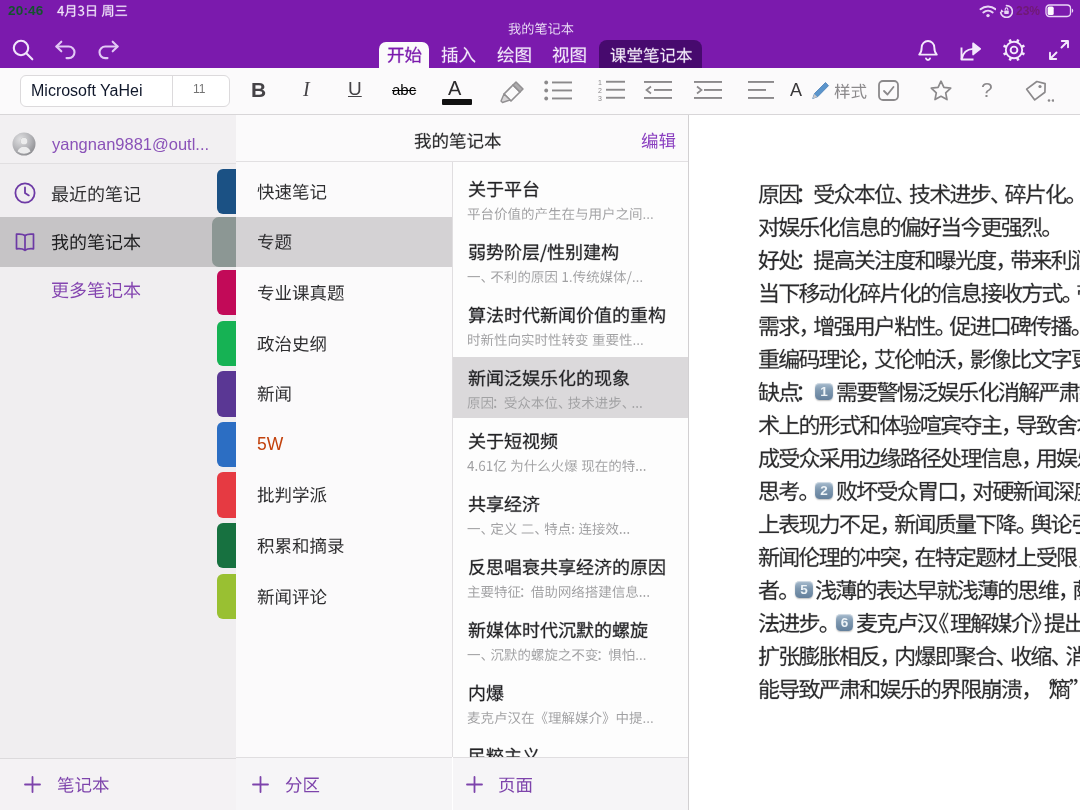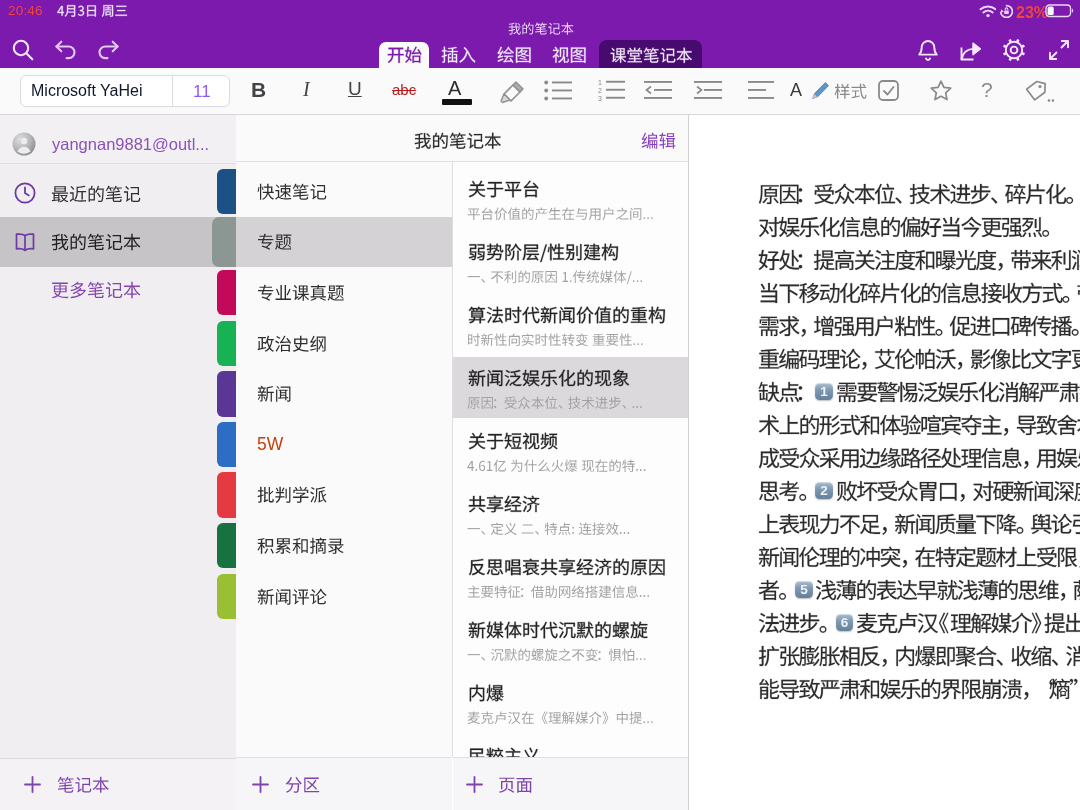--- a/index.html
+++ b/index.html
@@ -290,30 +290,30 @@
 <div class="ab" style="left:688px;top:115px;width:1px;height:695px;background:#d2d0d2"></div>
 <div class="ab" style="left:689px;top:115px;width:391px;height:695px;background:#fff"></div>
 <div class="ab" style="left:236px;top:115px;width:452px;height:47px;background:#fbfafb;border-bottom:1px solid #e2e0e2;box-sizing:border-box"></div>
 <div class="ab" style="left:0;top:115px;width:236px;height:49px;background:#f2f0f2;border-bottom:1px solid #e1dfe1;box-sizing:border-box"></div>
 <div class="ab" style="left:0;top:217px;width:236px;height:50px;background:#c6c4c6"></div>
 <div class="ab" style="left:236px;top:216.8px;width:216px;height:50.6px;background:#d4d2d4"></div>
 <div class="ab" style="left:453px;top:357px;width:235px;height:61px;background:#dbd9db"></div>
 <div class="ab" style="left:0;top:758px;width:236px;height:52px;background:#f4f2f4;border-top:1px solid #dcdadc;box-sizing:border-box;z-index:5"></div>
 <div class="ab" style="left:236px;top:757px;width:216px;height:53px;background:#f6f5f7;border-top:1px solid #e0dee0;box-sizing:border-box;z-index:5"></div>
 <div class="ab" style="left:453px;top:757px;width:235px;height:53px;background:#f6f5f7;border-top:1px solid #e0dee0;box-sizing:border-box;z-index:5"></div>
-<div class="ab" style="left:8px;top:3px;color:#ef4444;font-size:13.5px;font-weight:normal;letter-spacing:.2px">20:46</div>
+<div class="ab" style="left:8px;top:3px;color:#14532d;font-size:13.5px;font-weight:bold;letter-spacing:.2px">20:46</div>
 <svg class="t" style="left:57px;top:4.2px" width="70.9" height="13.2" viewBox="0 0 537 100" fill="#f3eafb" stroke="#f3eafb" stroke-width="2.5">
     <use href="#g4" x="0"></use>
     <use href="#g156" x="55.5"></use>
     <use href="#g3" x="155.5"></use>
     <use href="#g150" x="211"></use>
     <use href="#g80" x="337"></use>
     <use href="#g15" x="437"></use>
   </svg>
-<div class="ab" style="left:1016px;top:4px;color:#ef4444;font-size:16px;font-weight:bold">23%</div>
+<div class="ab" style="left:1016px;top:4px;color:#701a75;font-size:12px;font-weight:bold">23%</div>
 <div class="ab" style="left:599px;top:40px;width:103px;height:28px;background:#470a6e;border-radius:8px 8px 0 0"></div>
 <div class="ab" style="left:378.5px;top:41.5px;width:50px;height:26.5px;background:#fbfafb;border-radius:7px 7px 0 0"></div>
 <svg class="t" style="left:508px;top:21.9px" width="66" height="13.2" viewBox="0 0 500 100" fill="#ecdff7">
     <use href="#g132" x="0"></use>
     <use href="#g193" x="100"></use>
     <use href="#g204" x="200"></use>
     <use href="#g241" x="300"></use>
     <use href="#g157" x="400"></use>
   </svg>
 <svg class="t" style="left:386.5px;top:46.2px" width="35" height="17.5" viewBox="0 0 200 100" fill="#7b1aad" stroke="#7b1aad" stroke-width="2">
@@ -1059,25 +1059,25 @@
     <line x1="20.6596" y1="9.80301" x2="23.4281" y2="8.64747" stroke="#f3e8fc" stroke-width="2.6"></line>
     <circle cx="13" cy="13" r="8.2" stroke="#f3e8fc" stroke-width="1.9"></circle>
     <circle cx="13" cy="13" r="3.4" stroke="#f3e8fc" stroke-width="1.9"></circle>
   </svg>
 <svg class="ic" style="left:1047px;top:38px" width="24" height="24" viewBox="0 0 24 24" fill="none">
     <path d="M14.5 9.5L21 3M14.8 3H21v6.2M9.5 14.5L3 21M3 14.8V21h6.2" stroke="#f3e8fc" stroke-width="1.9" stroke-linecap="round" stroke-linejoin="round"></path>
   </svg>
 <div class="ab" style="left:20px;top:75px;width:210px;height:32px;background:#fff;border:1px solid #dcdadc;border-radius:6px;box-sizing:border-box"></div>
 <div class="ab" style="left:172px;top:76px;width:1px;height:30px;background:#dcdadc"></div>
 <div class="ab" style="left:31px;top:82px;color:#0f172a;font-size:16px">Microsoft YaHei</div>
-<div class="ab" style="left:193px;top:82px;color:#8b5cf6;font-size:17px">11</div>
+<div class="ab" style="left:193px;top:82px;color:#737373;font-size:12px">11</div>
 <div class="ab" style="left:251px;top:78px;color:#454347;font-size:21px;font-weight:bold">B</div>
 <div class="ab" style="left:303px;top:78px;color:#454347;font-size:20px;font-style:italic;font-family:'Liberation Serif',serif">I</div>
 <div class="ab" style="left:348px;top:78px;color:#454347;font-size:19px;text-decoration:underline">U</div>
-<div class="ab" style="left:392px;top:81px;color:#b91c1c;font-size:15px;text-decoration:line-through">abc</div>
+<div class="ab" style="left:392px;top:81px;color:#000000;font-size:15px;text-decoration:line-through">abc</div>
 <div class="ab" style="left:448px;top:77px;color:#2e2c2e;font-size:20px">A</div>
 <div class="ab" style="left:442px;top:99px;width:30px;height:6px;background:#111;border-radius:1px"></div>
 <svg class="ic" style="left:496px;top:77px" width="32" height="30" viewBox="0 0 32 30" fill="none">
     <path d="M8 17L17 8l7 7-9 9z" fill="#fbfafb" stroke="#929092" stroke-width="1.7" stroke-linejoin="round"></path>
     <path d="M17 8l3-3 7 7-3 3z" fill="#aeacae" stroke="#929092" stroke-width="1.5" stroke-linejoin="round"></path>
     <path d="M8 17l-3 7 1.5 1.5L14 23z" fill="#d8d6d8" stroke="#929092" stroke-width="1.4" stroke-linejoin="round"></path>
   </svg>
 <svg class="ic" style="left:544px;top:80px" width="30" height="22" viewBox="0 0 30 22" fill="none">
     <circle cx="2.2" cy="2.5" r="1.9" fill="#8b898b"></circle>
     <rect x="8" y="1.5" width="20" height="1.9" fill="#8b898b"></rect>

